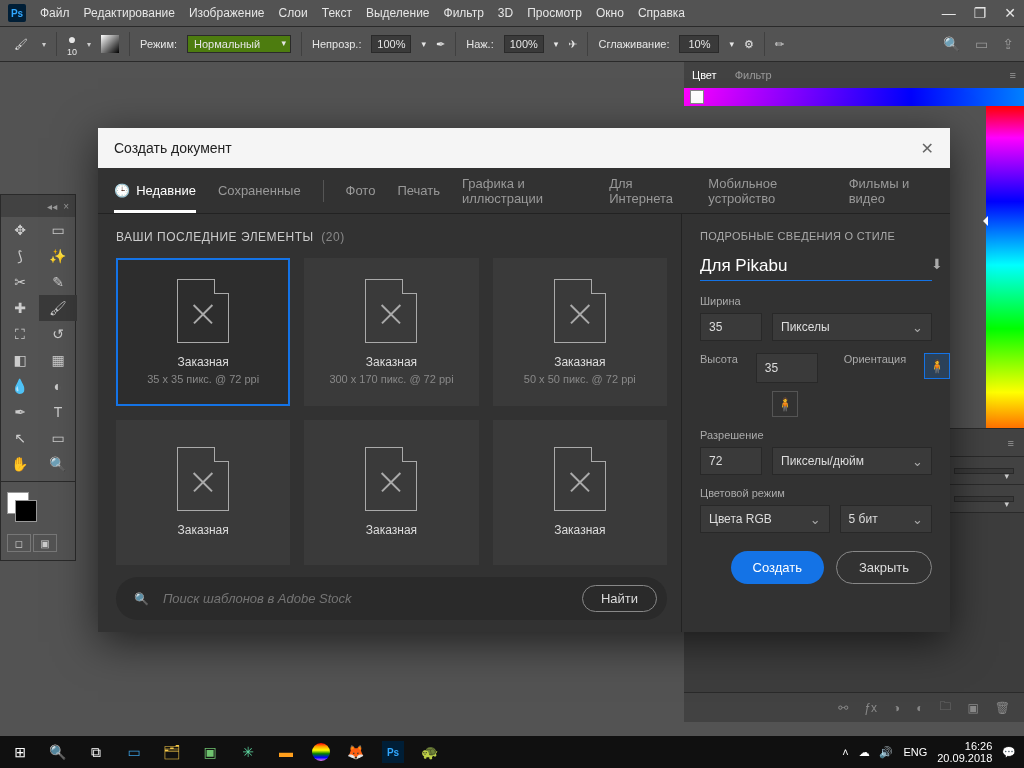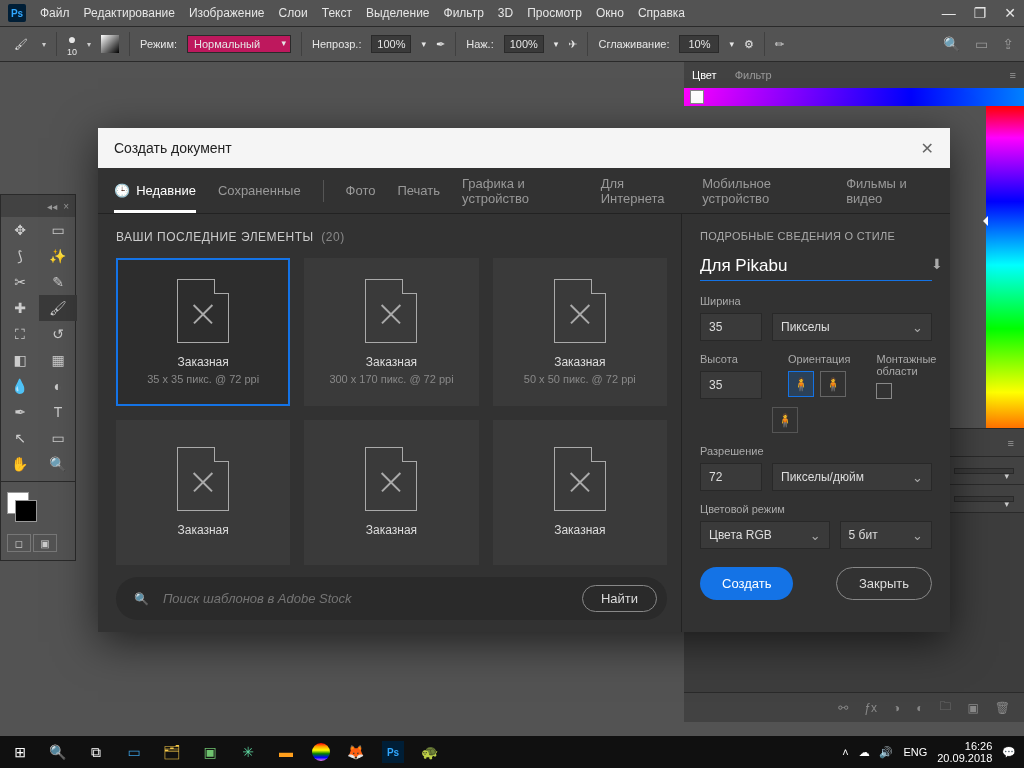--- a/index.html
+++ b/index.html
@@ -8,21 +8,21 @@
 
 .menubar { height: 26px; background: #535353; display: flex; align-items: center; padding: 0 8px; gap: 14px; color: #e6e6e6; }
 .menubar .ps-logo { width: 18px; height: 18px; background: #001e36; color: #31a8ff; display: flex; align-items: center; justify-content: center; font-weight: bold; font-size: 10px; border-radius: 2px; }
 .menubar .menu-item { cursor: pointer; font-size: 12px; }
 .window-controls { margin-left: auto; display: flex; gap: 18px; font-size: 14px; color: #e6e6e6; }
 
 
 .options-bar { height: 36px; background: #535353; border-top: 1px solid #2a2a2a; border-bottom: 1px solid #2a2a2a; display: flex; align-items: center; padding: 0 10px; gap: 10px; font-size: 11px; color: #e6e6e6; }
 .opt-brush { width: 22px; height: 22px; display:flex;align-items:center;justify-content:center; }
 .opt-sep { width: 1px; height: 24px; background: #404040; }
-.opt-dropdown { background: #be185d; border: 1px solid #2a2a2a; padding: 2px 16px 2px 6px; font-size: 11px; color: #e6e6e6; position:relative; }
+.opt-dropdown { background: #4d7c0f; border: 1px solid #2a2a2a; padding: 2px 16px 2px 6px; font-size: 11px; color: #e6e6e6; position:relative; }
 .opt-dropdown::after { content:"▾"; position:absolute; right:4px; font-size:9px; }
 .opt-num { background: #3a3a3a; border: 1px solid #2a2a2a; padding: 2px 4px; font-size: 11px; color: #e6e6e6; min-width: 40px; text-align: center; }
 .opt-right { margin-left: auto; display: flex; gap: 14px; color: #999; font-size: 14px; }
 
 
 .tools-panel { position: absolute; left: 0; top: 194px; width: 76px; background: #535353; border: 1px solid #2a2a2a; }
 .tools-header { height: 22px; background: #424242; display:flex; align-items:center; justify-content:flex-end; padding:0 6px; gap:6px; font-size:10px; color:#999; }
 .tools-grid { display: grid; grid-template-columns: 1fr 1fr; }
 .tool-btn { width: 38px; height: 26px; display: flex; align-items: center; justify-content: center; color: #ccc; font-size: 14px; cursor: pointer; }
 .tool-btn.active { background: #3a3a3a; }
@@ -83,26 +83,26 @@
 .details-heading { color: #aaa; font-size: 11px; letter-spacing: 0.3px; margin-bottom: 14px; }
 .doc-name-row { display:flex; align-items:flex-start; gap:10px; border-bottom: 1px solid #1473e6; padding-bottom: 4px; margin-bottom: 14px; }
 .doc-name { flex:1; font-size: 17px; color:#fff; background:transparent; border:none; outline:none; }
 .save-icon { color:#aaa; font-size:14px; }
 .field-label { color:#aaa; font-size: 11px; margin-bottom: 6px; }
 .field-row { display:flex; gap:10px; margin-bottom: 12px; }
 .num-input { background:#3a3a3a; border:1px solid #282828; color:#ddd; padding:6px 8px; width:62px; font-size:12px; }
 .unit-select { flex:1; background:#3a3a3a; border:1px solid #282828; color:#ddd; padding:6px 8px; font-size:12px; position:relative; }
 .unit-select::after { content:"⌄"; position:absolute; right:8px; color:#aaa; font-size:13px; }
 .orient-row { display:flex; gap:26px; margin-bottom: 14px; }
-.orient-col { display:flex; flex-direction:column; gap:0; }
+.orient-col { display:flex; flex-direction:row; gap:18px; }
 .orient-icons { display:flex; gap:6px; }
 .orient-btn { width:26px; height:26px; border:1px solid #666; display:flex; align-items:center; justify-content:center; color:#ccc; cursor:pointer; font-size:13px; }
 .orient-btn.active { border-color:#1473e6; background:#2b4159; }
 .checkbox { width:16px; height:16px; border:1px solid #888; }
-.action-row { display:flex; gap:12px; margin-top: 18px; justify-content:space-between; }
+.action-row { display:flex; gap:12px; margin-top: 18px; justify-content:flex-end; }
 .btn-primary { background:#1473e6; color:#fff; border:none; border-radius:18px; padding:8px 22px; font-size:13px; cursor:pointer; }
 .btn-secondary { background:transparent; color:#ddd; border:1.5px solid #888; border-radius:18px; padding:8px 22px; font-size:13px; cursor:pointer; }
 
 
 .taskbar { position:absolute; bottom:0; left:0; right:0; height:32px; background:#101010; display:flex; align-items:center; padding:0 8px; gap:14px; color:#fff; }
 .taskbar .tb-icon { width:24px; height:24px; display:flex; align-items:center; justify-content:center; font-size:14px; }
 .tray { margin-left:auto; display:flex; align-items:center; gap:10px; font-size:11px; }
 .tray-time { text-align:right; line-height:1.1; font-size:11px; }
 
 .double-chev { position:absolute; right:4px; top:66px; font-size:10px; color:#ccc; letter-spacing:-2px; }
@@ -251,21 +251,21 @@
   </div>
   <div class="modal-tabs">
     <span class="modal-tab active">
         <span>🕒</span>
         <span>Недавние</span>
       </span>
     <span class="modal-tab">Сохраненные</span>
     <div class="modal-tab-sep"></div>
     <span class="modal-tab">Фото</span>
     <span class="modal-tab">Печать</span>
-    <span class="modal-tab">Графика и устройство</span>
+    <span class="modal-tab">Графика и иллюстрации</span>
     <span class="modal-tab">Для Интернета</span>
     <span class="modal-tab">Мобильное устройство</span>
     <span class="modal-tab">Фильмы и видео</span>
   </div>
   <div class="modal-body">
     <div class="presets-area">
       <div class="presets-heading">
         <span>ВАШИ ПОСЛЕДНИЕ ЭЛЕМЕНТЫ</span>&nbsp;&nbsp;<span class="count">(20)</span>
       </div>
       <div class="presets-grid">

